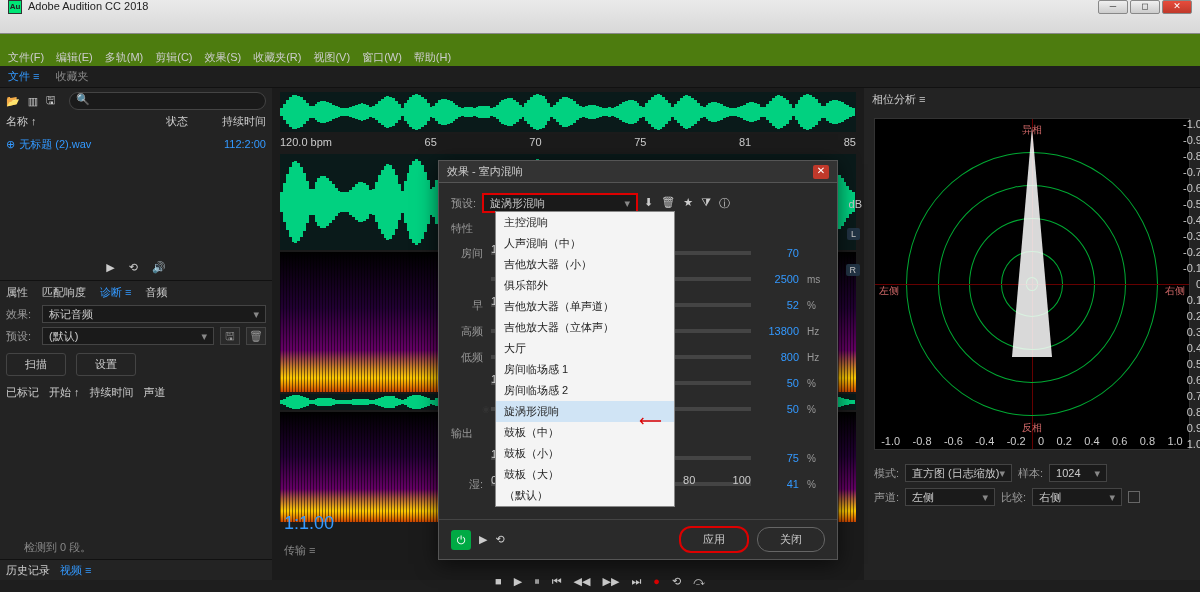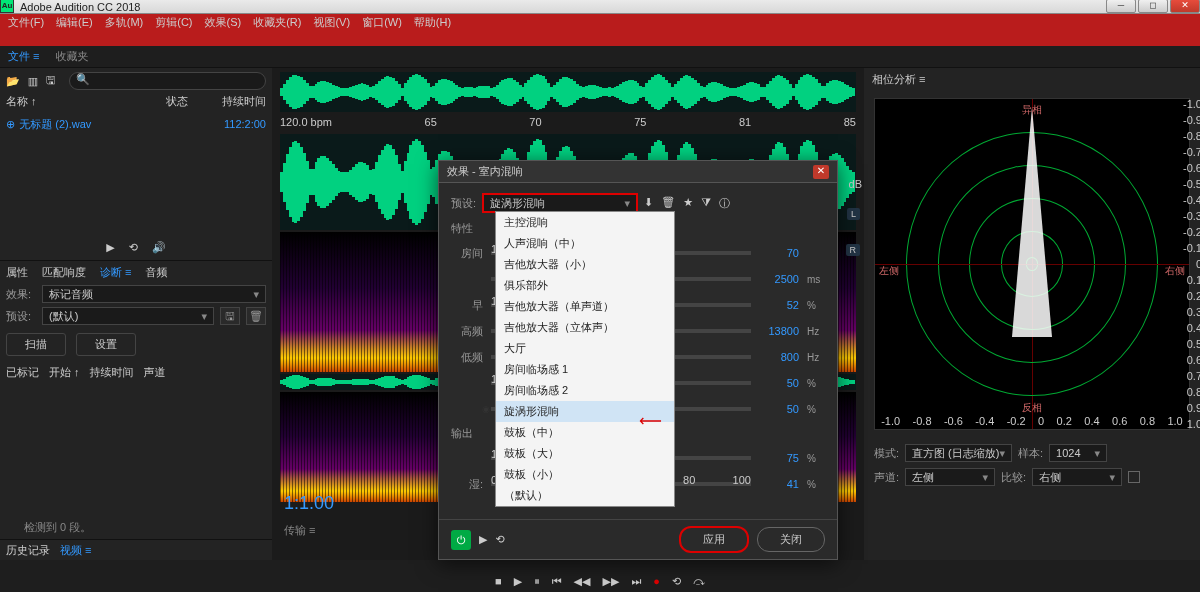--- a/index.html
+++ b/index.html
@@ -1,23 +1,23 @@
 <!DOCTYPE html>
 <html><head>
 <meta charset="utf-8">
 <style>
 *{margin:0;padding:0;box-sizing:border-box;font-family:"Microsoft YaHei",Arial,sans-serif;font-size:11px;color:#ccc}
 body{background:#1e1e1e;width:1200px;height:592px;overflow:hidden;position:relative}
-.titlebar{background:linear-gradient(#eaeaea,#d8d8d8);height:14px;display:flex;align-items:flex-end;padding:0 0;border-bottom:1px solid #888}
+.titlebar{background:linear-gradient(#eaeaea,#d8d8d8);height:34px;display:flex;align-items:flex-start;padding:0 8px;border-bottom:1px solid #888}
 .titlebar .logo{width:14px;height:14px;background:#00e676;border:1px solid #333;margin-right:6px;color:#222;font-size:8px;font-weight:bold;text-align:center;line-height:12px}
 .titlebar .title{color:#222;font-size:11px;flex:1}
 .winbtns{display:flex}
 .winbtn{width:30px;height:14px;background:linear-gradient(#f0f0f0,#ccc);border:1px solid #888;border-radius:2px;margin-left:2px;text-align:center;line-height:10px;color:#333;font-size:9px}
 .winbtn.close{background:linear-gradient(#e74c3c,#c0392b);color:#fff}
-.menubar{background:#b91c1c;height:20px;display:flex;align-items:flex-end;padding:16px 8px}
+.menubar{background:#4d7c0f;height:20px;display:flex;align-items:flex-start;padding:16px 8px}
 .menubar span{color:#ccc;margin-right:12px;cursor:default}
 .toolbar-row{background:#1e1e1e;height:22px;display:flex;align-items:center;padding:0 8px;border-bottom:1px solid #111}
 .toolbar-row .tbtn{color:#3399ff;margin-right:16px;font-size:11px}
 .toolbar-row .tbtn2{color:#888;margin-right:16px}
 .main{display:flex;height:492px}
 .left{width:272px;background:#232323;display:flex;flex-direction:column}
 .icon-row{height:26px;display:flex;align-items:center;padding:0 6px;gap:8px}
 .search{flex:1;background:#1a1a1a;border:1px solid #444;border-radius:10px;height:18px;margin-left:6px}
 .list-head{height:20px;display:flex;padding:0 6px;color:#888;font-size:10px}
 .list-head .c1{flex:1}
@@ -935,22 +935,22 @@
       <div class="item">人声混响（中）</div>
       <div class="item">吉他放大器（小）</div>
       <div class="item">俱乐部外</div>
       <div class="item">吉他放大器（单声道）</div>
       <div class="item">吉他放大器（立体声）</div>
       <div class="item">大厅</div>
       <div class="item">房间临场感 1</div>
       <div class="item">房间临场感 2</div>
       <div class="item sel">旋涡形混响</div>
       <div class="item">鼓板（中）</div>
+      <div class="item">鼓板（小）</div>
       <div class="item">鼓板（大）</div>
-      <div class="item">鼓板（小）</div>
       <div class="item">（默认）</div>
     </div>
     <div class="arrow">⟵</div>
 
     <div class="params">
       <div style="color:#999;margin:4px 0">特性</div>
       <div class="param-row">
           <label>房间</label>
           <div class="slider">
             <div class="ticks">

